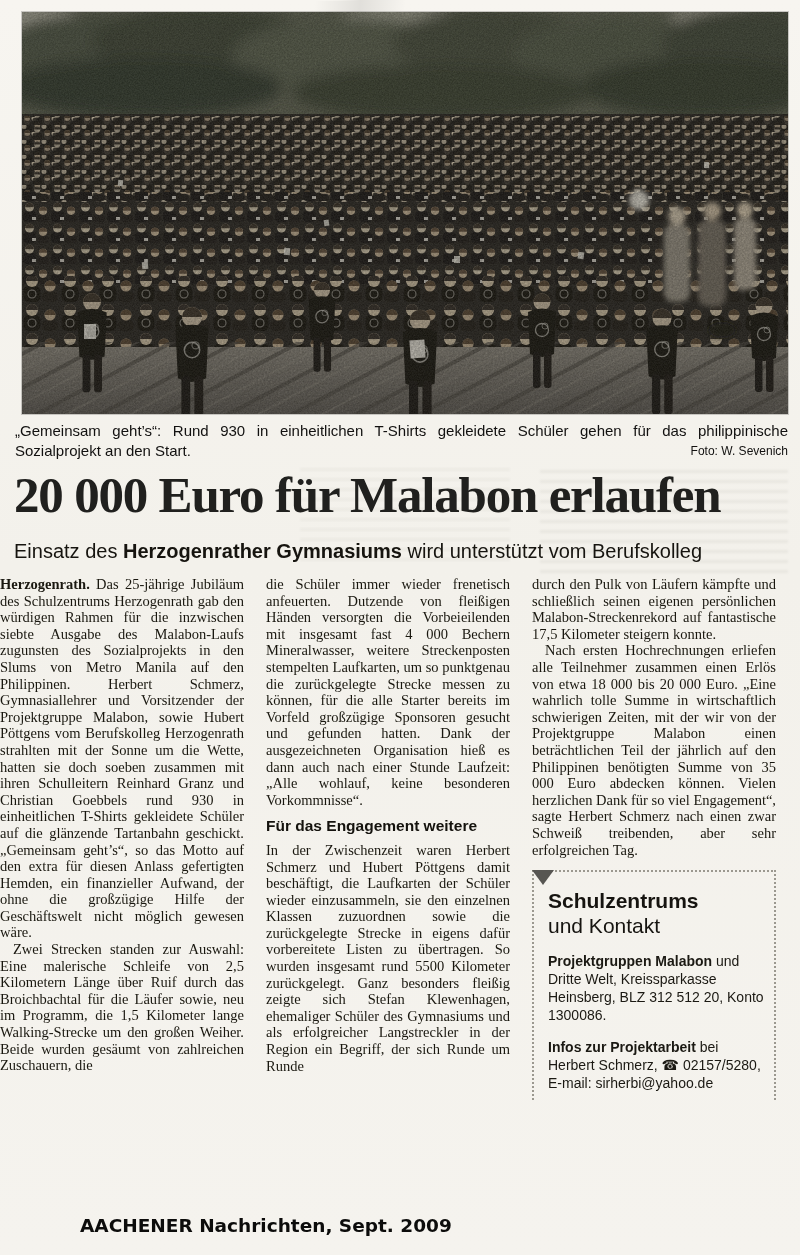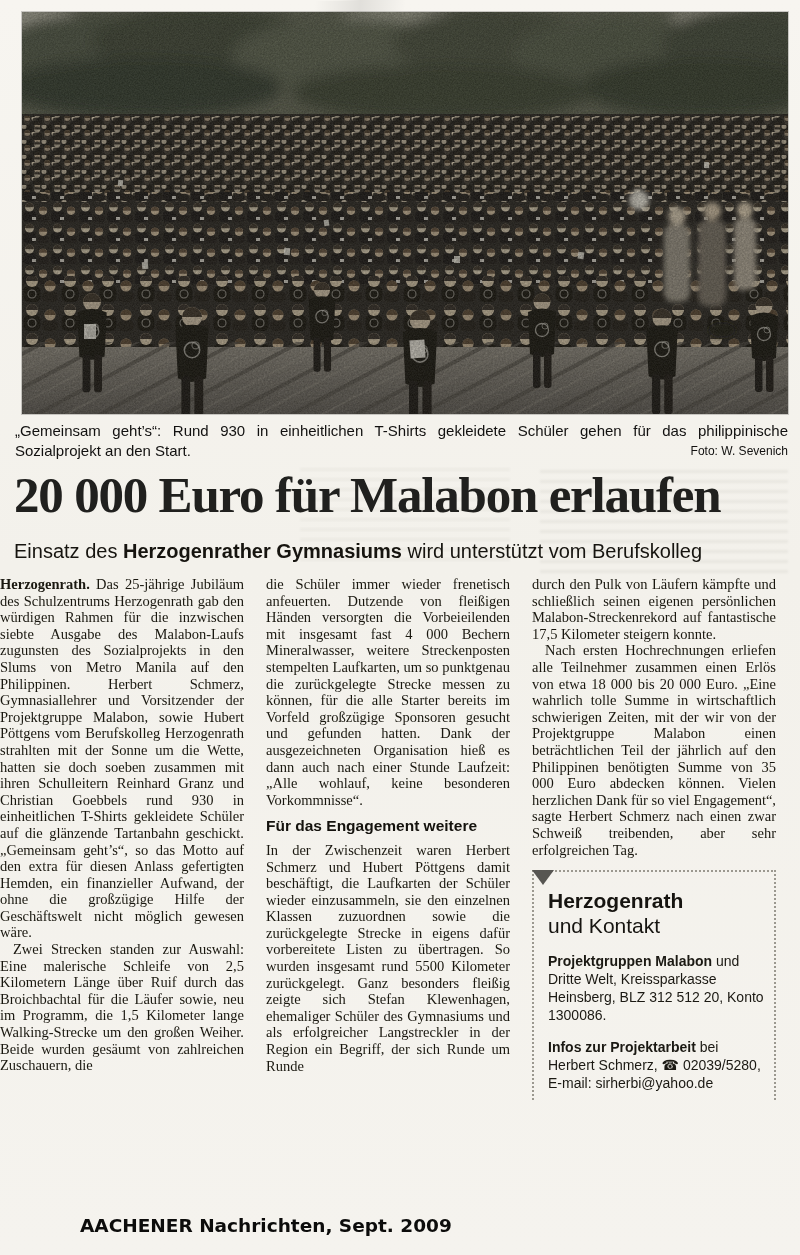--- a/index.html
+++ b/index.html
@@ -243,24 +243,24 @@
       <h3 class="col-subhead" style="margin-top:10px;margin-bottom:7px;">Für das Engagement weitere</h3>
       <p>In der Zwischenzeit waren Herbert Schmerz und Hubert Pöttgens damit beschäftigt, die Laufkarten der Schüler wieder einzusammeln, sie den einzelnen Klassen zuzuordnen sowie die zurückgelegte Strecke in eigens dafür vorbereitete Listen zu übertragen. So wurden insgesamt rund 5500 Kilometer zurückgelegt. Ganz besonders fleißig zeigte sich Stefan Klewenhagen, ehemaliger Schüler des Gymnasiums und als erfolgreicher Langstreckler in der Region ein Begriff, der sich Runde um Runde</p>
     </div>
     <div class="col">
       <p>durch den Pulk von Läufern kämpfte und schließlich seinen eigenen persönlichen Malabon-Streckenrekord auf fantastische 17,5 Kilometer steigern konnte.</p>
       <p class="indent">Nach ersten Hochrechnungen erliefen alle Teilnehmer zusammen einen Erlös von etwa 18 000 bis 20 000 Euro. „Eine wahrlich tolle Summe in wirtschaftlich schwierigen Zeiten, mit der wir von der Projektgruppe Malabon einen beträchtlichen Teil der jährlich auf den Philippinen benötigten Summe von 35 000 Euro abdecken können. Vielen herzlichen Dank für so viel Engagement“, sagte Herbert Schmerz nach einen zwar Schweiß treibenden, aber sehr erfolgreichen Tag.</p>
 
       <div class="infobox">
         <div class="infobox-marker"></div>
         <div class="infobox-title">
-          <span class="t1">Herzogenrath</span>
+          <span class="t1">Schulzentrums</span>
           <span class="t2">und Kontakt</span>
         </div>
         <p><span class="lead-in">Projektgruppen Malabon</span><span> und Dritte Welt, Kreissparkasse Heinsberg, BLZ 312 512 20, Konto 1300086.</span></p>
-        <p><span class="lead-in">Infos zur Projektarbeit</span><span> bei Herbert Schmerz, ☎ 02039/5280, E-mail: sirherbi@yahoo.de</span></p>
+        <p><span class="lead-in">Infos zur Projektarbeit</span><span> bei Herbert Schmerz, ☎ 02157/5280, E-mail: sirherbi@yahoo.de</span></p>
       </div>
     </div>
   </div>
 
   <div class="credit-line">AACHENER Nachrichten, Sept. 2009</div>
 
 </div>
 
 </body></html>

